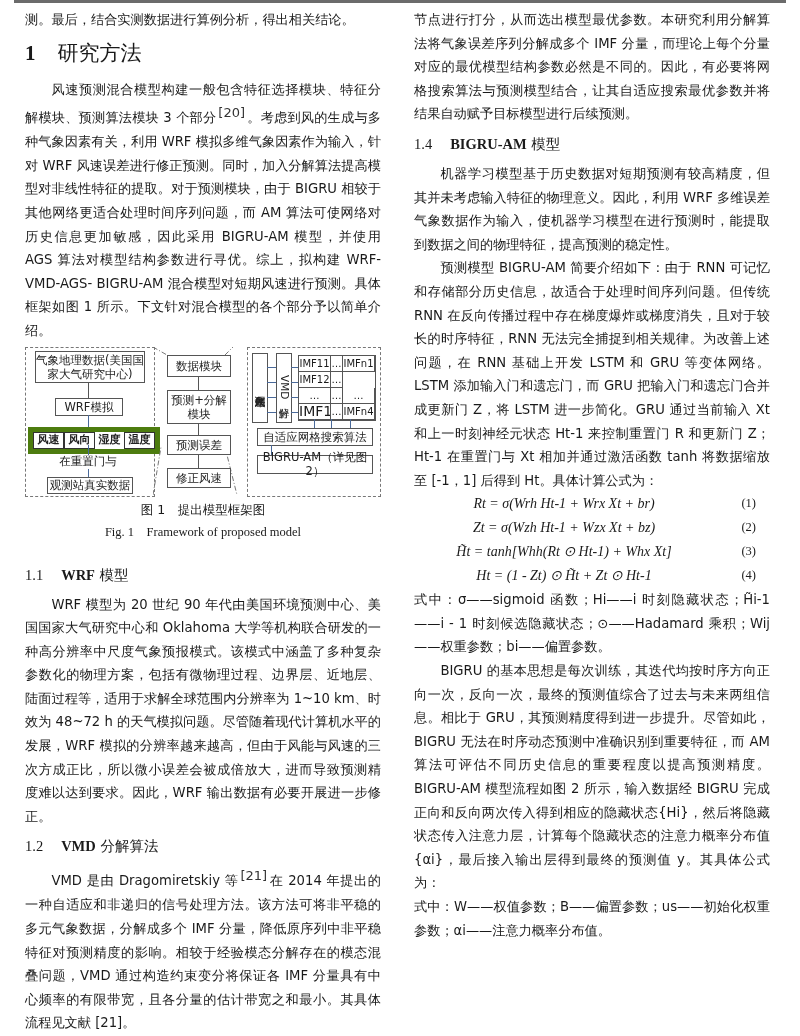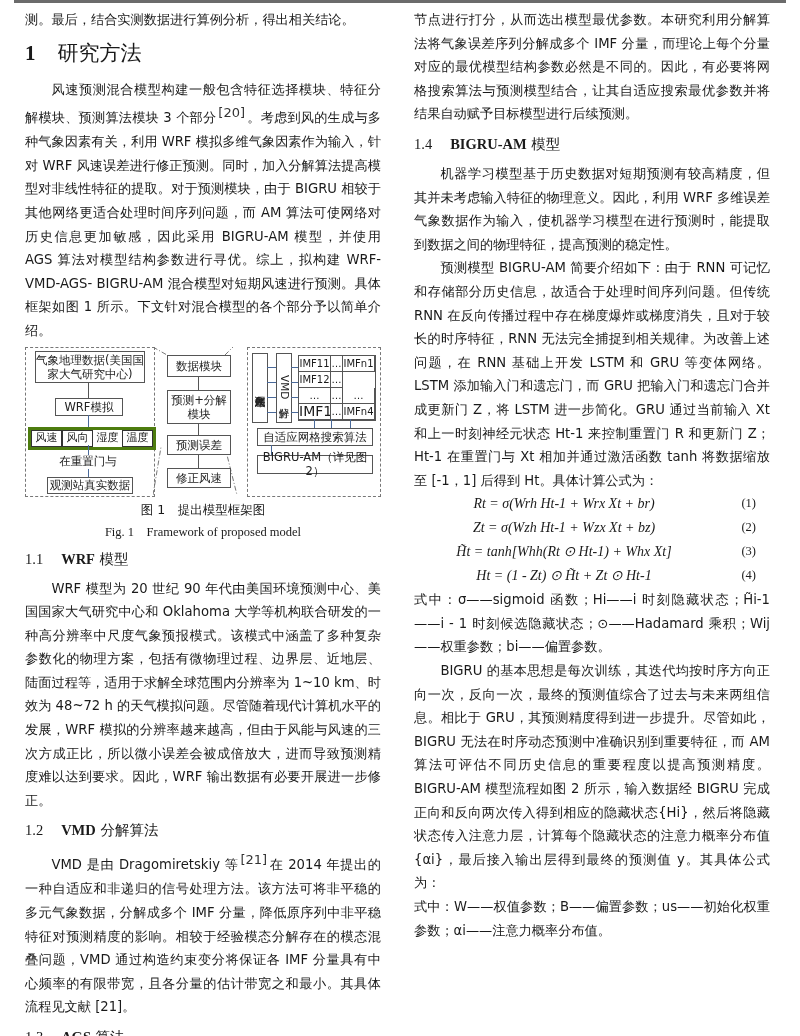--- a/index.html
+++ b/index.html
@@ -45,21 +45,21 @@
 
   <p class="ind"><span>风速预测混合模型构建一般包含特征选择模块、特征分解模块、预测算法模块 3 个部分</span><span class="ref">[20]</span><span>。考虑到风的生成与多种气象因素有关，利用 WRF 模拟多维气象因素作为输入，针对 WRF 风速误差进行修正预测。同时，加入分解算法提高模型对非线性特征的提取。对于预测模块，由于 BIGRU 相较于其他网络更适合处理时间序列问题，而 AM 算法可使网络对历史信息更加敏感，因此采用 BIGRU-AM 模型，并使用 AGS 算法对模型结构参数进行寻优。综上，拟构建 WRF-VMD-AGS- BIGRU-AM 混合模型对短期风速进行预测。具体框架如图 1 所示。下文针对混合模型的各个部分予以简单介绍。</span></p>
 
   <div class="fig">
 
     <div class="dash" style="left:0;top:0;width:128px;height:148px;"></div>
     <div class="box" style="left:10px;top:4px;width:108px;height:30px;">气象地理数据(美国国家大气研究中心)</div>
     <div class="vl" style="left:63px;top:35px;height:16px;"></div>
     <div class="box" style="left:30px;top:51px;width:66px;height:16px;">WRF模拟</div>
     <div class="arr" style="left:63px;top:68px;height:12px;"></div>
-    <div style="position:absolute;left:3px;top:80px;width:122px;height:17px;border:3px solid #4d7c0f;background:#0369a1;display:flex;">
+    <div style="position:absolute;left:3px;top:80px;width:122px;height:17px;border:5px solid #4d7c0f;background:#0369a1;display:flex;font-weight:bold;">
       <div class="box" style="position:static;flex:1;border:1px solid #333;font-size:11px;">风速</div>
       <div class="box" style="position:static;flex:1;border:1px solid #333;font-size:11px;">风向</div>
       <div class="box" style="position:static;flex:1;border:none;background:#fff;font-size:11px;">湿度</div>
       <div class="box" style="position:static;flex:1;border:1px solid #333;font-size:11px;">温度</div>
     </div>
     <div class="arr" style="left:63px;top:98px;height:10px;"></div>
     <div class="box" style="left:30px;top:106px;width:66px;height:16px;border:none;background:transparent;">在重置门与</div>
     <div class="arr" style="left:63px;top:122px;height:8px;"></div>
     <div class="box" style="left:22px;top:130px;width:84px;height:15px;">观测站真实数据</div>
 
@@ -107,21 +107,21 @@
     <div class="arr" style="left:306px;top:72px;height:9px;"></div>
     <div class="arr" style="left:325px;top:72px;height:9px;"></div>
     <div class="box" style="left:232px;top:81px;width:114px;height:16px;">自适应网格搜索算法</div>
     <div class="arr" style="left:246px;top:98px;height:10px;"></div>
     <div class="box" style="left:232px;top:108px;width:114px;height:17px;">BIGRU-AM（详见图2）</div>
   </div>
 
   <div class="cap">图 1　提出模型框架图</div>
   <div class="cap en">Fig. 1　Framework of proposed model</div>
 
-  <div class="h2" style="margin-top:4px;">
+  <div class="h2" style="margin-top:20px;">
     <span class="num">1.1</span><span class="en">WRF</span> <span>模型</span>
   </div>
   <p class="ind">WRF 模型为 20 世纪 90 年代由美国环境预测中心、美国国家大气研究中心和 Oklahoma 大学等机构联合研发的一种高分辨率中尺度气象预报模式。该模式中涵盖了多种复杂参数化的物理方案，包括有微物理过程、边界层、近地层、陆面过程等，适用于求解全球范围内分辨率为 1~10 km、时效为 48~72 h 的天气模拟问题。尽管随着现代计算机水平的发展，WRF 模拟的分辨率越来越高，但由于风能与风速的三次方成正比，所以微小误差会被成倍放大，进而导致预测精度难以达到要求。因此，WRF 输出数据有必要开展进一步修正。</p>
 
   <div class="h2">
     <span class="num">1.2</span><span class="en">VMD</span> <span>分解算法</span>
   </div>
   <p class="ind"><span>VMD 是由 Dragomiretskiy 等</span><span class="ref">[21]</span><span>在 2014 年提出的一种自适应和非递归的信号处理方法。该方法可将非平稳的多元气象数据，分解成多个 IMF 分量，降低原序列中非平稳特征对预测精度的影响。相较于经验模态分解存在的模态混叠问题，VMD 通过构造约束变分将保证各 IMF 分量具有中心频率的有限带宽，且各分量的估计带宽之和最小。其具体流程见文献 [21]。</span></p>
 
   <div class="h2">

